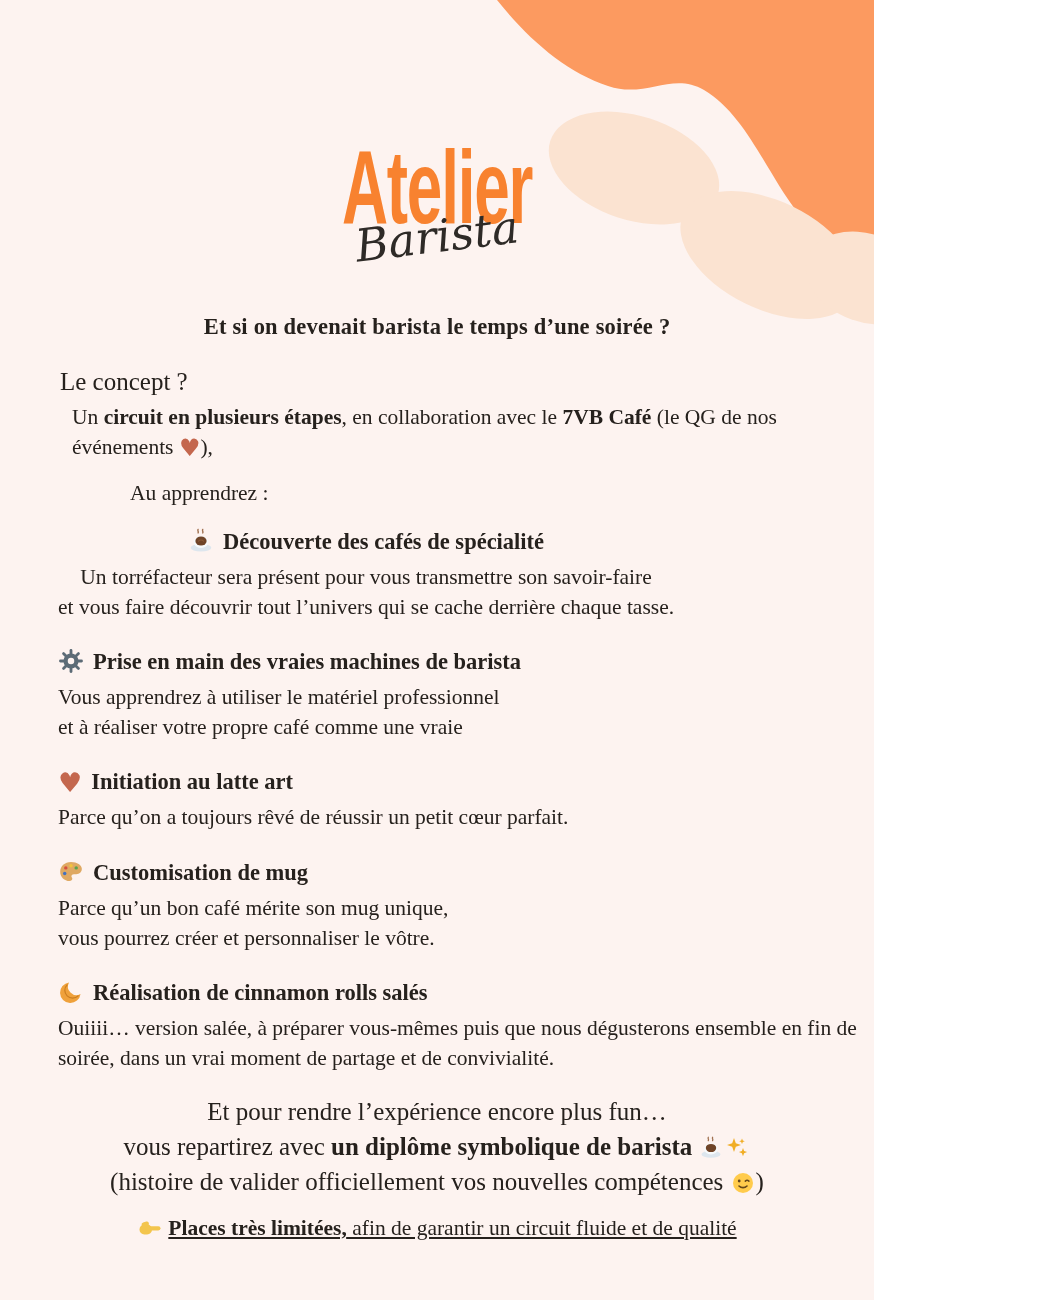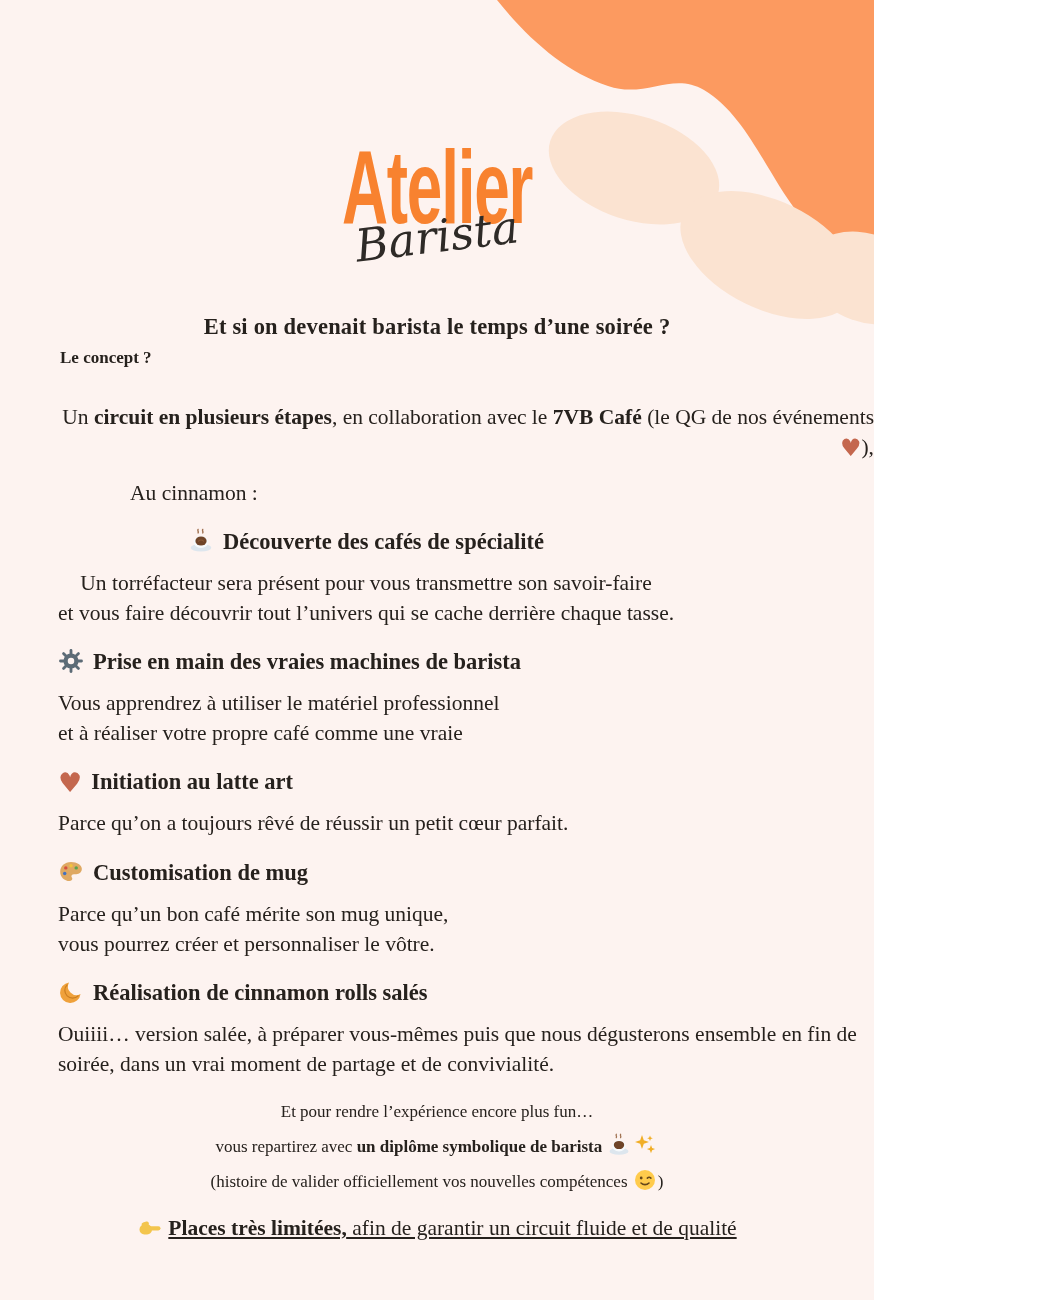--- a/index.html
+++ b/index.html
@@ -28,32 +28,32 @@
   }
   .logo-script{
     position:absolute;top:210px;left:0;right:0;text-align:center;
     font-family:"DejaVu Serif",serif;font-style:italic;
     font-size:45px;line-height:1.2;color:#2e2a27;
     transform:rotate(-7deg);
   }
 
   .tagline{top:314px;font-size:22.5px;font-weight:700;letter-spacing:.2px;}
 
-  .concept-h{top:348px;left:60px;font-size:17px;font-weight:700;}
+  .concept-h{top:368px;left:60px;font-size:25px;font-weight:400;}
   .textline{font-size:21.5px;line-height:30px;}
-  .cl1{top:402px;left:60px;text-align:right;}
+  .cl1{top:402px;left:72px;}
   .cl2{top:438px;left:60px;}
   .programme{top:481px;left:130px;font-size:21.5px;}
 
   .sec{left:58px;}
   .sec-title{font-size:22.5px;font-weight:700;line-height:30px;}
-  .sec-body{font-size:21.5px;line-height:29.5px;margin-top:12px;}
+  .sec-body{font-size:21.5px;line-height:29.5px;margin-top:6px;}
   .s1{top:527px;text-align:center;} .s2{top:647px;} .s3{top:767px;} .s4{top:858px;} .s5{top:978px;}
 
-  .outro{top:1094px;font-size:17px;line-height:35px;}
+  .outro{top:1094px;font-size:25px;line-height:35px;}
   .cta{top:1216px;font-size:21.5px;text-decoration:underline;}
 
   .icon{display:inline-block;width:26px;height:26px;vertical-align:-5px;margin-right:9px;}
   .icon-sm{display:inline-block;width:24px;height:24px;vertical-align:-5px;margin:0 1px;}
   .heart{
     font-family:"DejaVu Sans",sans-serif;color:#c4674e;
     font-size:24px;line-height:1;vertical-align:-2px;
   }
   .heart-title{font-size:27px;margin-right:9px;vertical-align:-3px;}
 </style>
@@ -74,21 +74,21 @@
   <div class="logo-title">Atelier</div>
   <div class="logo-script">Barista</div>
 
   <div class="abs center tagline">Et si on devenait barista le temps d’une soirée ?</div>
 
   <div class="abs concept-h">Le concept ?</div>
   <div class="abs textline cl1">
     <span>Un </span><span class="b">circuit en plusieurs étapes</span><span>, en collaboration avec le </span><span class="b">7VB Café</span><span> (le QG de nos événements </span><span class="heart">♥</span><span>),</span>
   </div>
 
-  <div class="abs programme">Au cinnamon :</div>
+  <div class="abs programme">Au apprendrez :</div>
 
   <div class="abs sec s1">
     <div class="sec-title">
       <svg class="icon" viewBox="0 0 24 24" aria-hidden="true">
         <path d="M9.3 1.3c-.9 1.2.9 1.9 0 3.3" stroke="#a07151" stroke-width="1.3" fill="none" stroke-linecap="round"></path>
         <path d="M13.6 1.3c-.9 1.2.9 1.9 0 3.3" stroke="#a07151" stroke-width="1.3" fill="none" stroke-linecap="round"></path>
         <ellipse cx="12" cy="18.2" rx="9.5" ry="3.6" fill="#dde6ee"></ellipse>
         <ellipse cx="12" cy="12.9" rx="6.9" ry="5.6" fill="#f7fafc"></ellipse>
         <ellipse cx="12" cy="12" rx="5.2" ry="4.1" fill="#6f4428"></ellipse>
         <path d="M9.6 12.2c1-1.5 3.8-1.5 4.8 0" stroke="#8a5a38" stroke-width="1" fill="none" stroke-linecap="round"></path>

